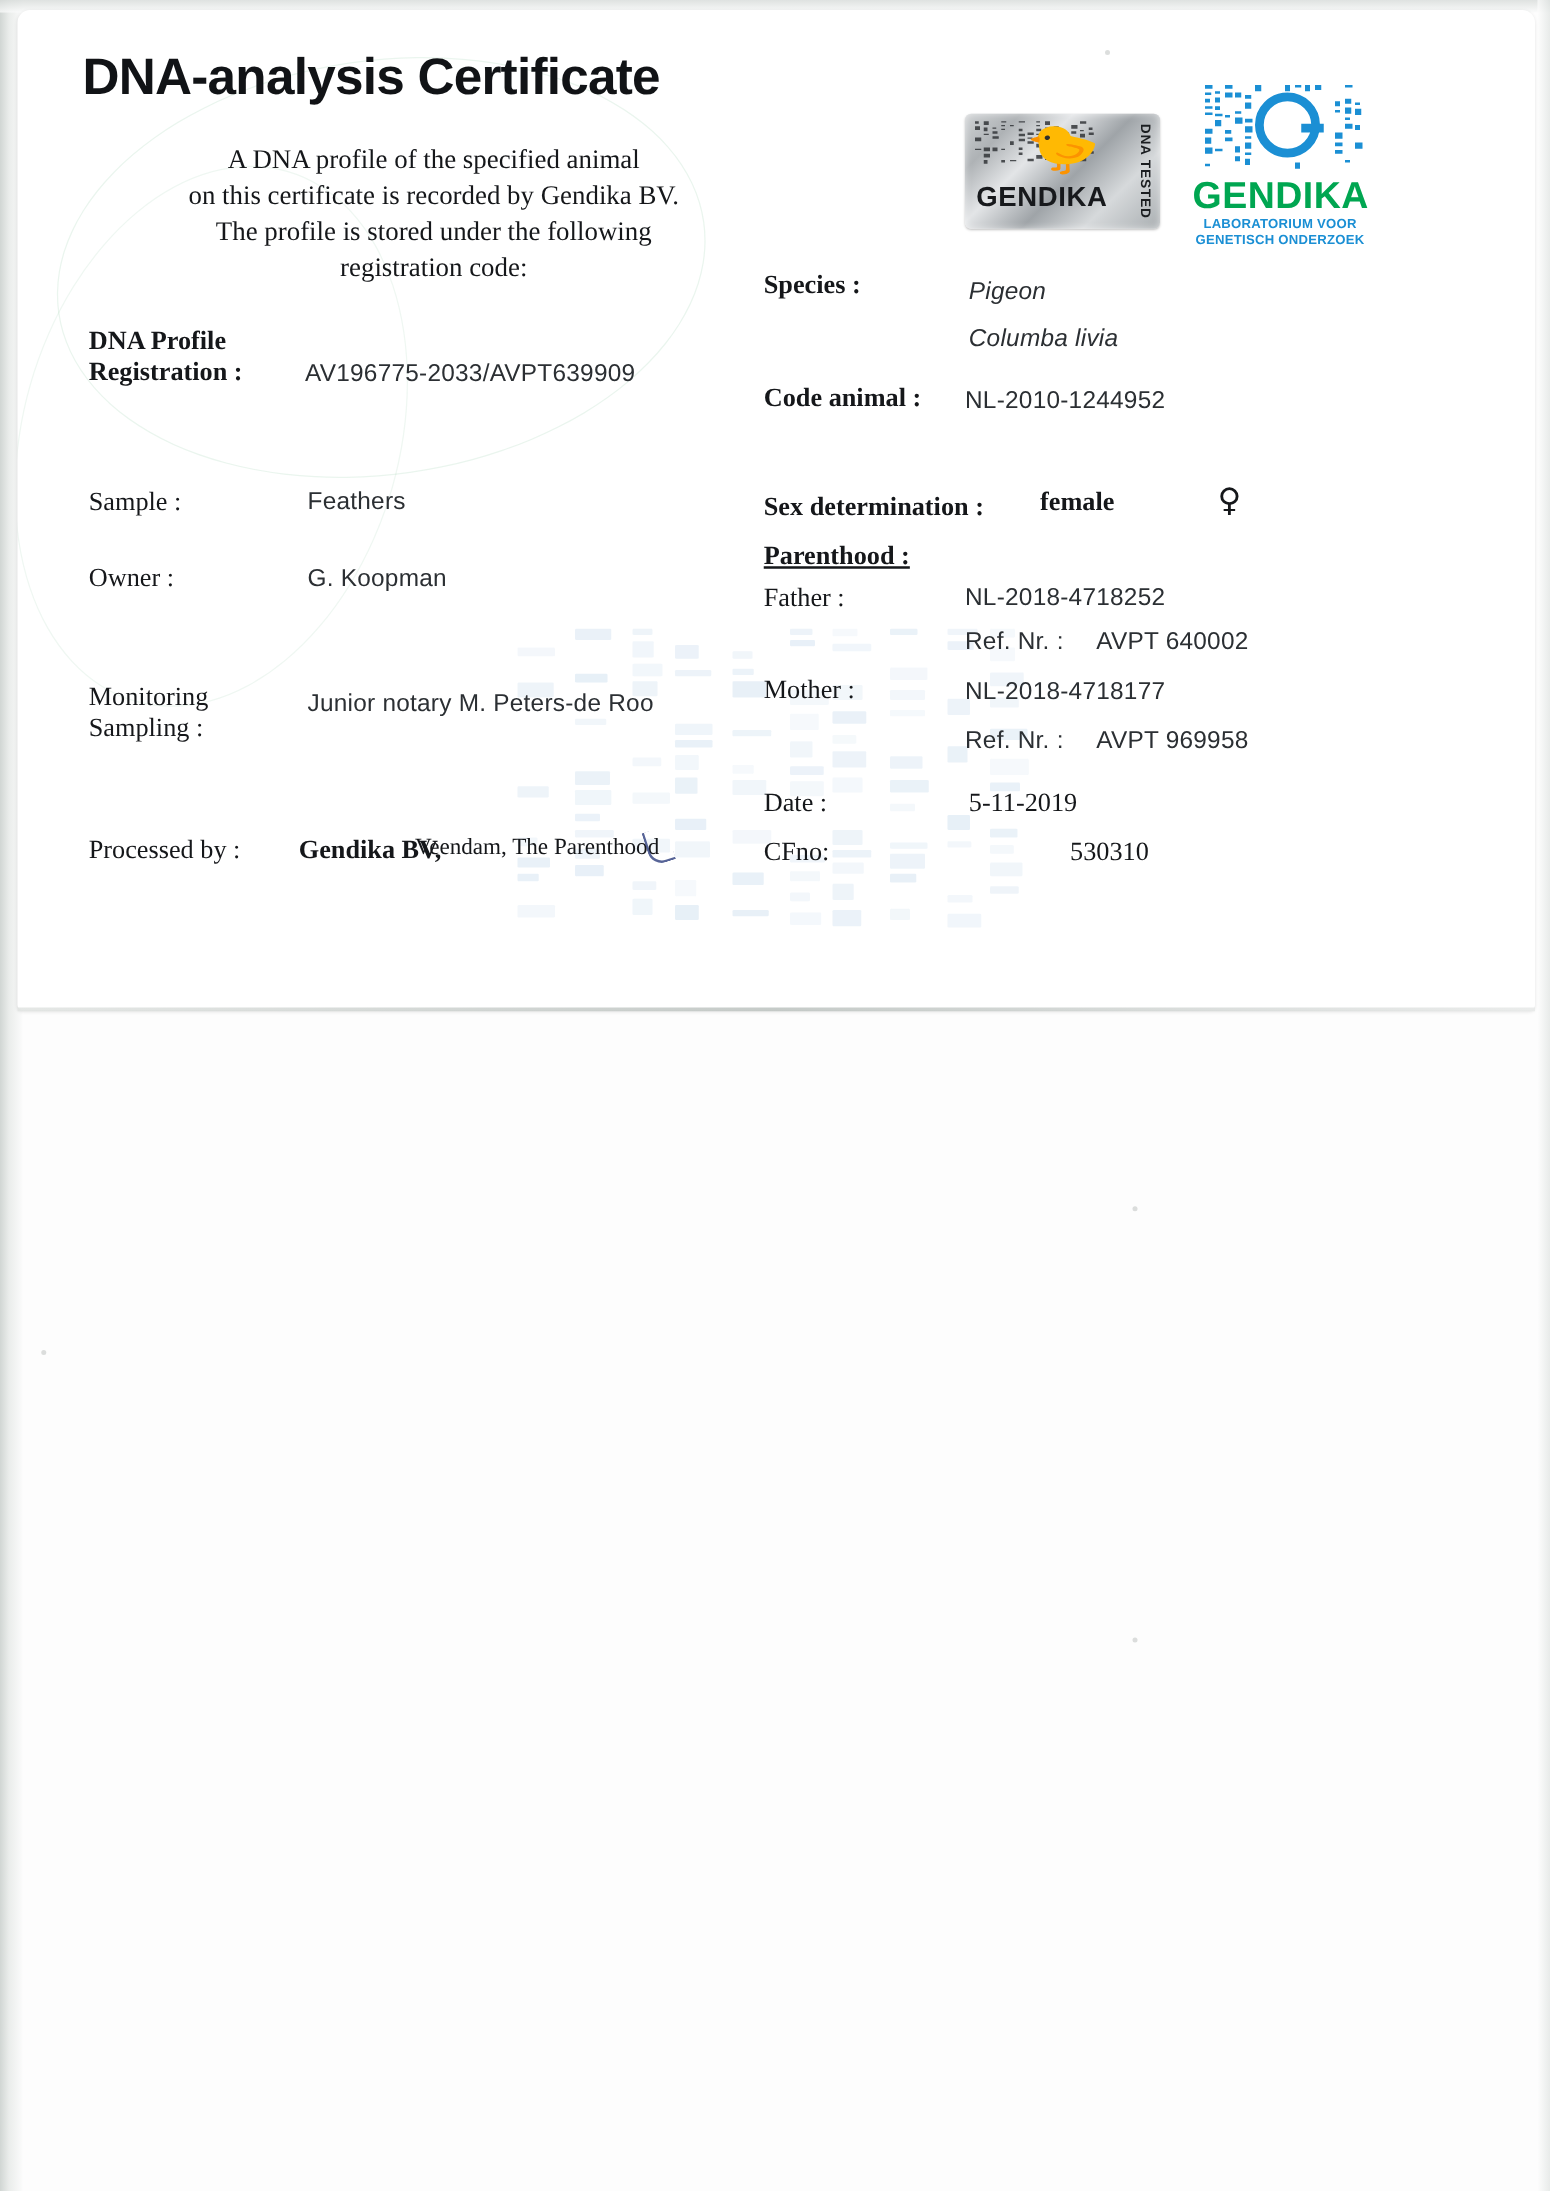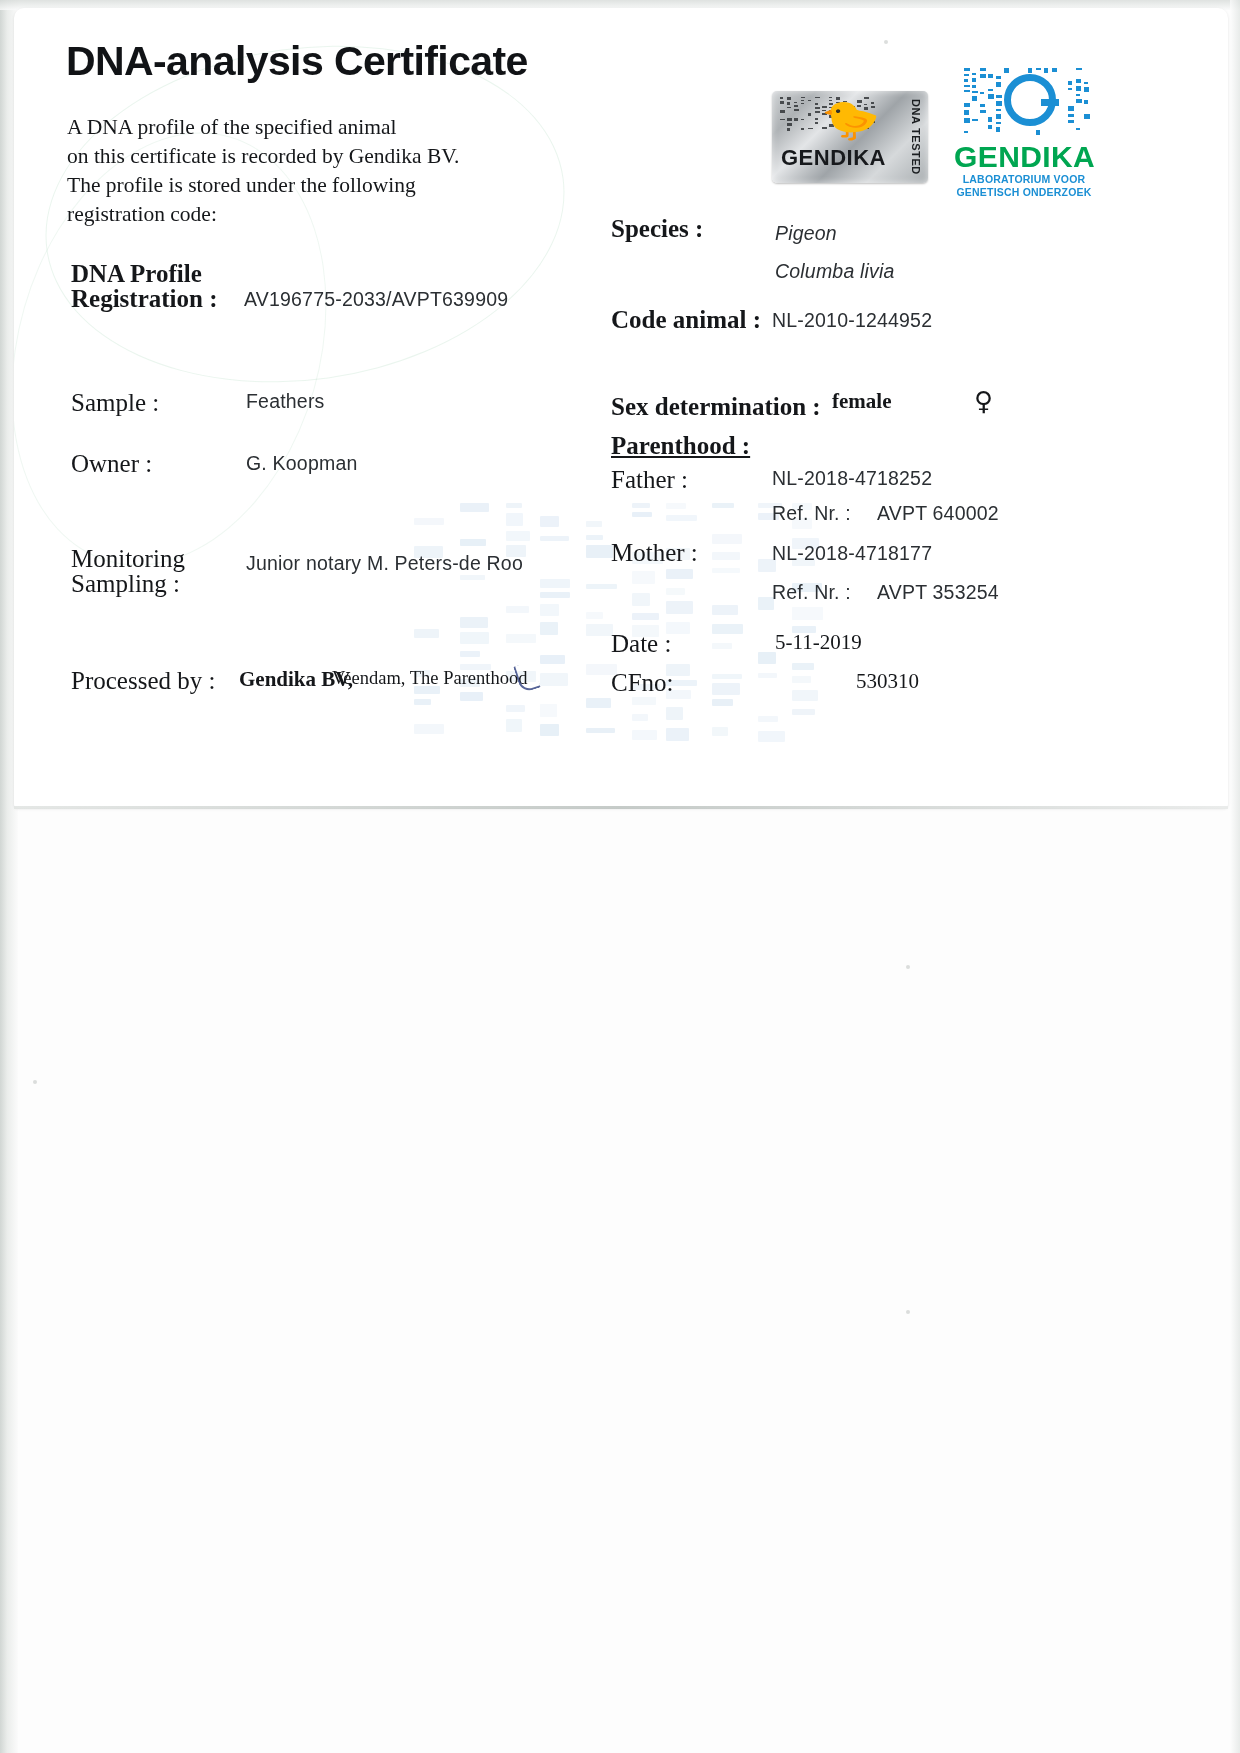--- a/index.html
+++ b/index.html
@@ -123,20 +123,21 @@
     color: #111316;
   }
   .intro {
     position: absolute;
     left: 53px;
     top: 105px;
     width: 560px;
     font-size: 21.5px;
     line-height: 29px;
     color: #15171a;
+    text-align: center;
   }
 
   
   .sticker {
     position: absolute;
     left: 758px;
     top: 83px;
     width: 156px;
     height: 92px;
     border-radius: 5px;
@@ -251,21 +252,21 @@
     font-size: 10.5px;
     line-height: 13px;
     letter-spacing: .2px;
     color: #1b8fd4;
   }
 
   
   .lbl {
     position: absolute;
     font-family: "Liberation Serif", serif;
-    font-size: 25px;
+    font-size: 21px;
     color: #15171a;
   }
   .lbl.b { font-weight: bold; }
   .val {
     position: absolute;
     font-family: "Liberation Sans", sans-serif;
     font-size: 19.5px;
     color: #2b2f33;
     letter-spacing: .2px;
   }
@@ -596,21 +597,21 @@
     <div class="lbl b" style="left:597px; top:424px;text-decoration:underline;">Parenthood :</div>
 
     <div class="lbl" style="left:597px; top:458px;">Father :</div>
     <div class="val" style="left:758px; top:459px;">NL-2018-4718252</div>
     <div class="val" style="left:758px; top:494px;">Ref. Nr.  :</div>
     <div class="val" style="left:863px; top:494px;">AVPT 640002</div>
 
     <div class="lbl" style="left:597px; top:531px;">Mother :</div>
     <div class="val" style="left:758px; top:534px;">NL-2018-4718177</div>
     <div class="val" style="left:758px; top:573px;">Ref. Nr.  :</div>
-    <div class="val" style="left:863px; top:573px;">AVPT 353254</div>
+    <div class="val" style="left:863px; top:573px;">AVPT 969958</div>
 
     <div class="lbl" style="left:597px; top:622px;">Date :</div>
     <div class="val serif" style="left:761px; top:622px;">5-11-2019</div>
 
     <div class="lbl" style="left:597px; top:661px;">CFno:</div>
     <div class="val serif" style="left:842px; top:661px;">530310</div>
 
   </div>
   <div class="cert-bottom-line"></div>
 

